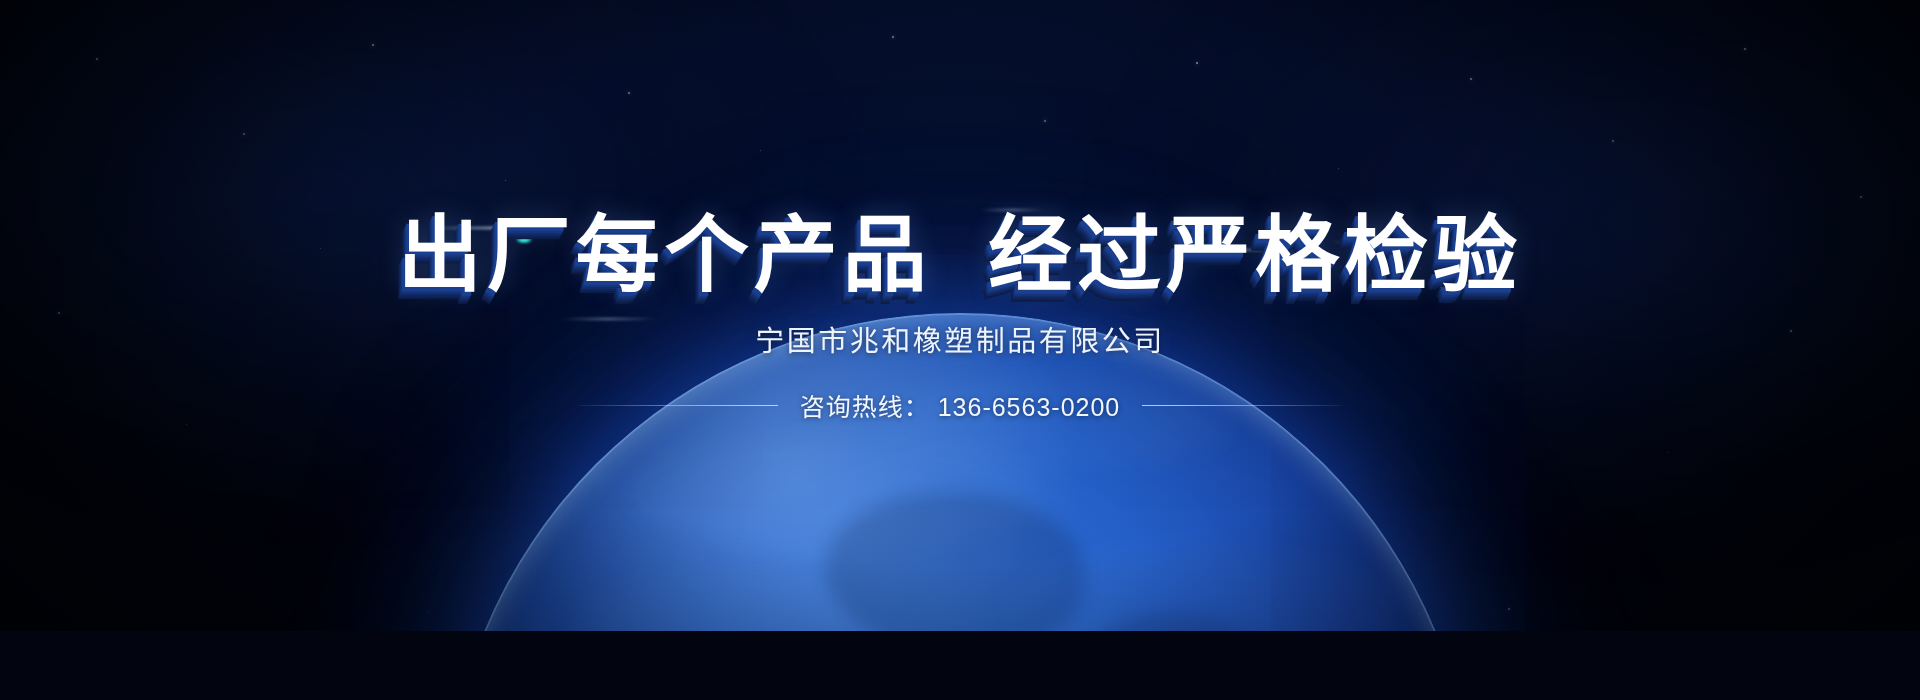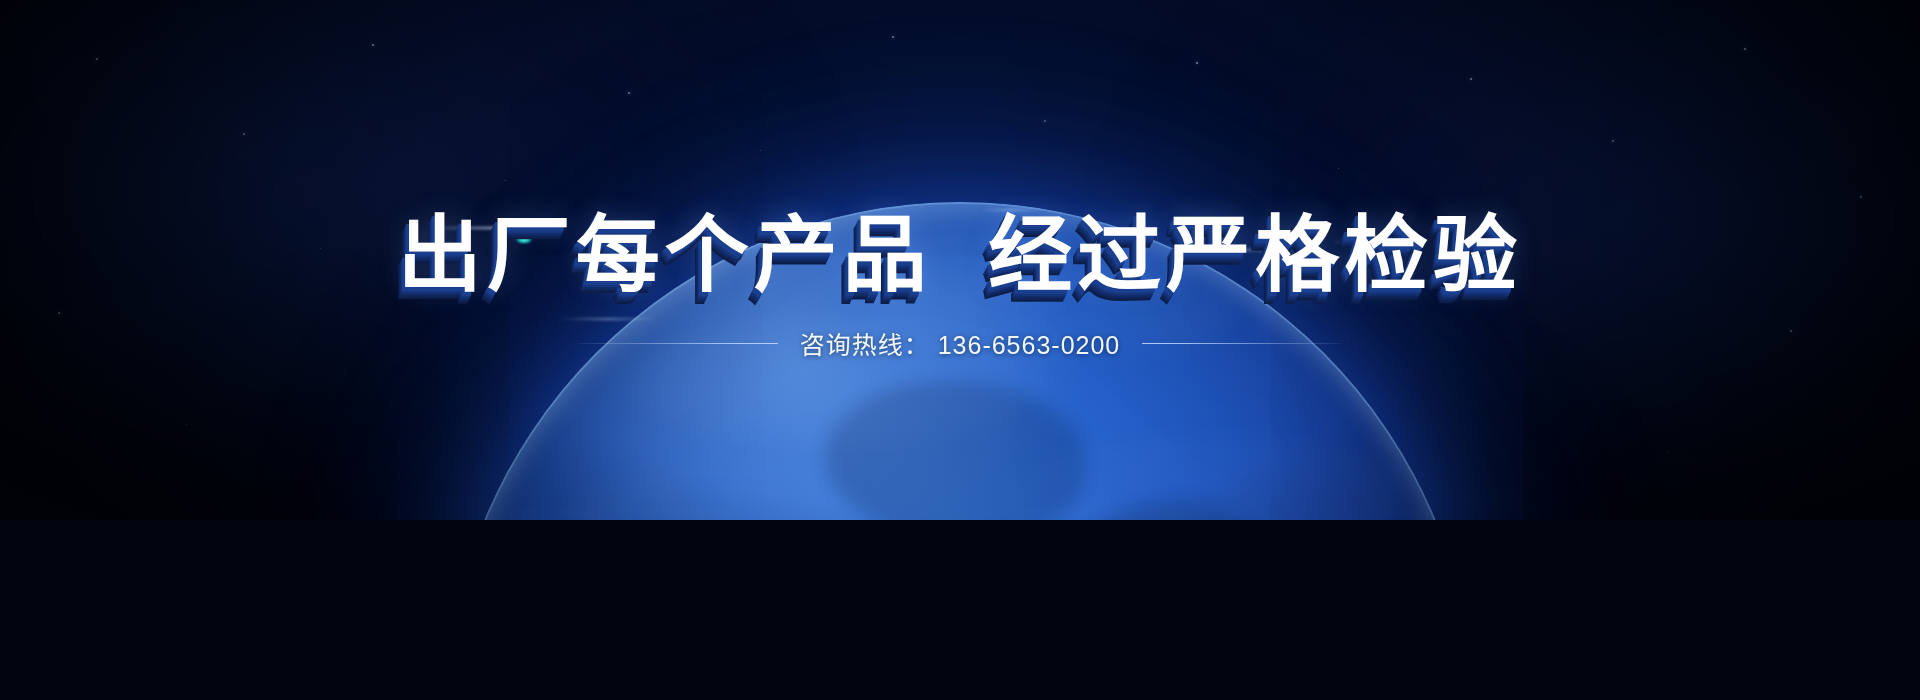--- a/index.html
+++ b/index.html
@@ -7,21 +7,21 @@
 
   html, body {
     width:1920px; height:700px;
     overflow:hidden;
     background:#02040f;
     font-family:"Liberation Sans","DejaVu Sans",sans-serif;
   }
 
   .banner{
     position:relative;
-    width:1920px; height:520px;
+    width:1920px; height:631px;
     overflow:hidden;
     background:
       radial-gradient(ellipse 1100px 520px at 50% 18%, #05102e 0%, #030a22 45%, #01040f 100%),
       linear-gradient(180deg,#01030c 0%, #02061a 40%, #030a22 75%, #04102e 100%);
   }
 
   
   .vignette{
     position:absolute; inset:0;
     background:radial-gradient(ellipse 1250px 700px at 50% 45%,
@@ -213,20 +213,21 @@
       <span class="streak soft" style="left: 980px; top: 209px; width: 64px;"></span>
       <span class="glow-dot" style="left: 513px; top: 232px; width: 22px; height: 11px;"></span>
     </div>
 
   <div class="vignette"></div>
 
   <div class="content">
 
     <div class="headline">出厂每个产品  经过严格检验</div>
 
+    <div class="subtitle">宁国市兆和橡塑制品有限公司</div>
 
     <div class="hotline">
       <span class="rule left"></span>
       <span class="hotline-text">咨询热线： 136-6563-0200</span>
       <span class="rule right"></span>
     </div>
 
   </div>
 </div>
 

